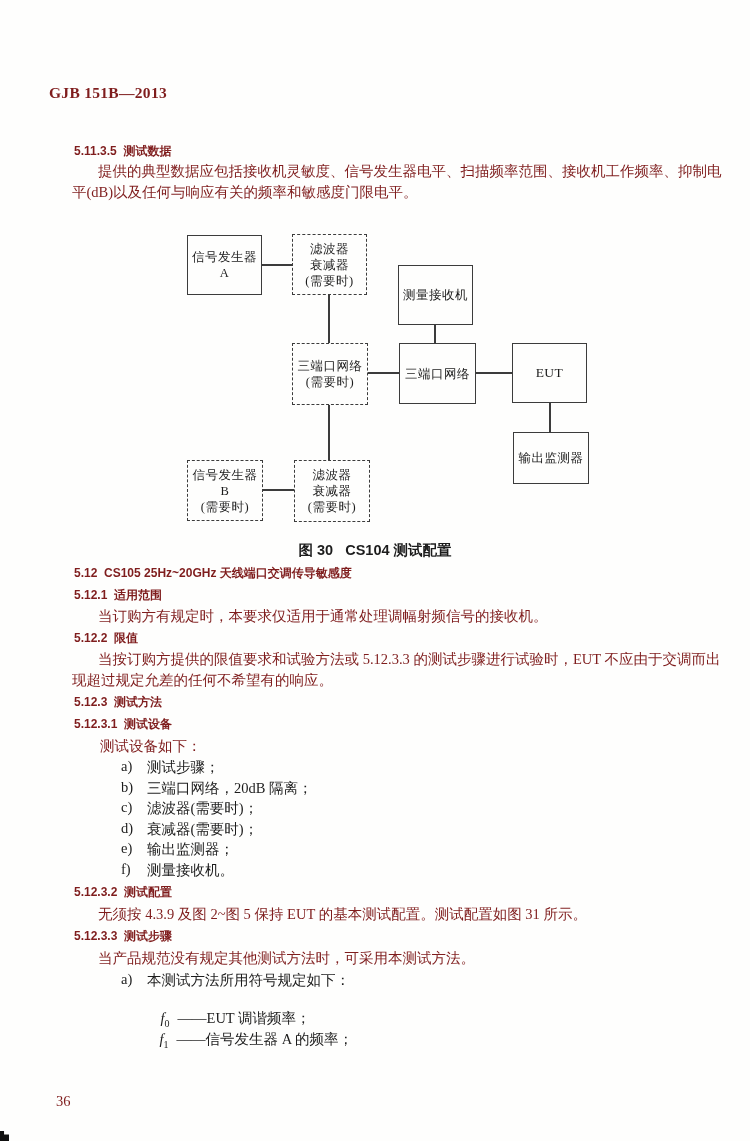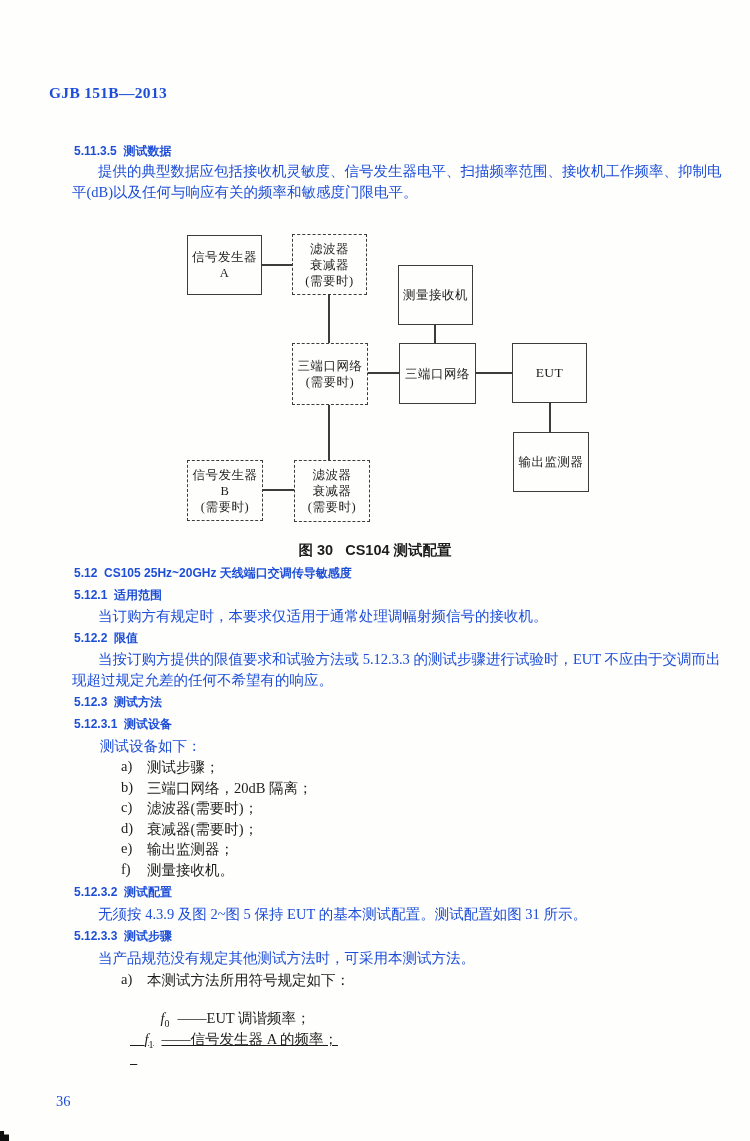--- a/index.html
+++ b/index.html
@@ -11,21 +11,21 @@
     background:#fefefd;
     color:#1c1c1c;
     font-family:"Liberation Serif", serif;
     overflow:hidden;
   }
   .tline {
     position:absolute;
     font-size:14.5px;
     line-height:18px;
     white-space:pre;
-    color:#1d4ed8;
+    color:#7f1d1d;
   }
   .heading {
     font-family:"Liberation Sans", sans-serif;
     font-weight:bold;
     font-size:12px;
   }
   .doc-header {
     font-weight:bold;
     font-size:15.5px;
     letter-spacing:0.3px;
@@ -105,21 +105,21 @@
     </div>
 
     <div class="dbox" style="left:399px; top:343px; width:77px; height:61px;">
       <span>三端口网络</span>
     </div>
 
     <div class="dbox" style="left:512px; top:343px; width:75px; height:60px; font-size:13.5px;">
       <span>EUT</span>
     </div>
 
-    <div class="dbox" style="left:513px; top:432px; width:76px; height:60px;">
+    <div class="dbox" style="left:513px; top:432px; width:76px; height:52px;">
       <span>输出监测器</span>
     </div>
 
     <div class="dbox dashed" style="left:187px; top:460px; width:76px; height:61px;">
       <span>信号发生器 B</span>
       <span>(需要时)</span>
     </div>
 
     <div class="dbox dashed" style="left:294px; top:460px; width:76px; height:62px;">
       <span>滤波器</span>
@@ -185,21 +185,21 @@
   <div class="tline" style="left:98px; top:949px;">当产品规范没有规定其他测试方法时，可采用本测试方法。</div>
 
   <div class="list-row" style="left:121px; top:971px;">
     <span class="list-letter">a)</span>
     <span>本测试方法所用符号规定如下：</span>
   </div>
 
   <div class="sym-row" style="left:146px; top:992px;">
     <span class="sym-f">f</span><sub>0</sub><span class="sym-desc">——EUT 调谐频率；</span>
   </div>
-  <div class="sym-row" style="left:130px; top:1013px;text-decoration:underline;">
+  <div class="sym-row" style="left:145px; top:1013px;">
     <span class="sym-f">f</span><sub>1</sub><span class="sym-desc">——信号发生器 A 的频率；</span>
   </div>
 
   <div class="tline pageno" style="left:56px; top:1044px;margin-top:48px;">36</div>
 
   <div class="corner-mark" style="left:0; top:1131px;"></div>
 
 </div>
 
 </body></html>

